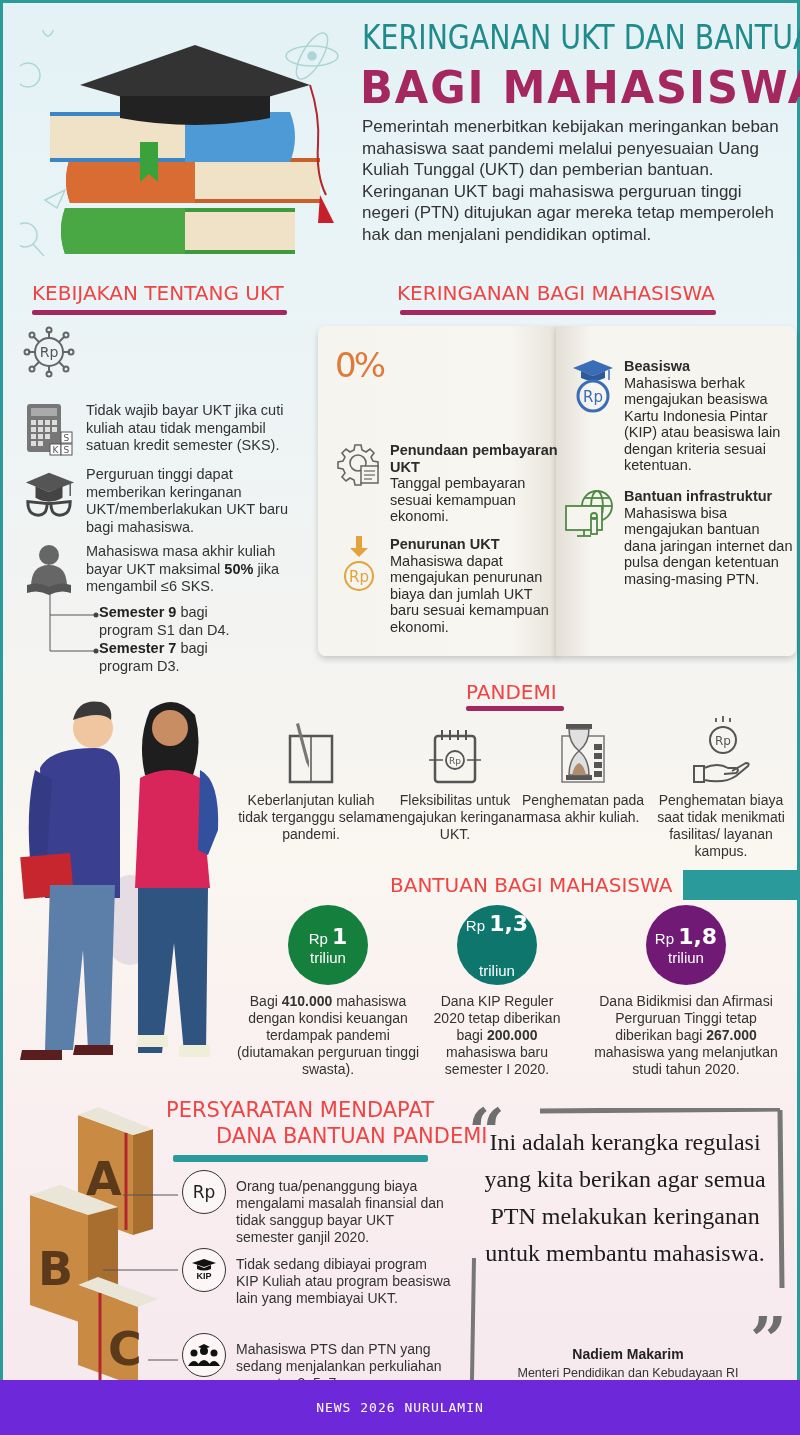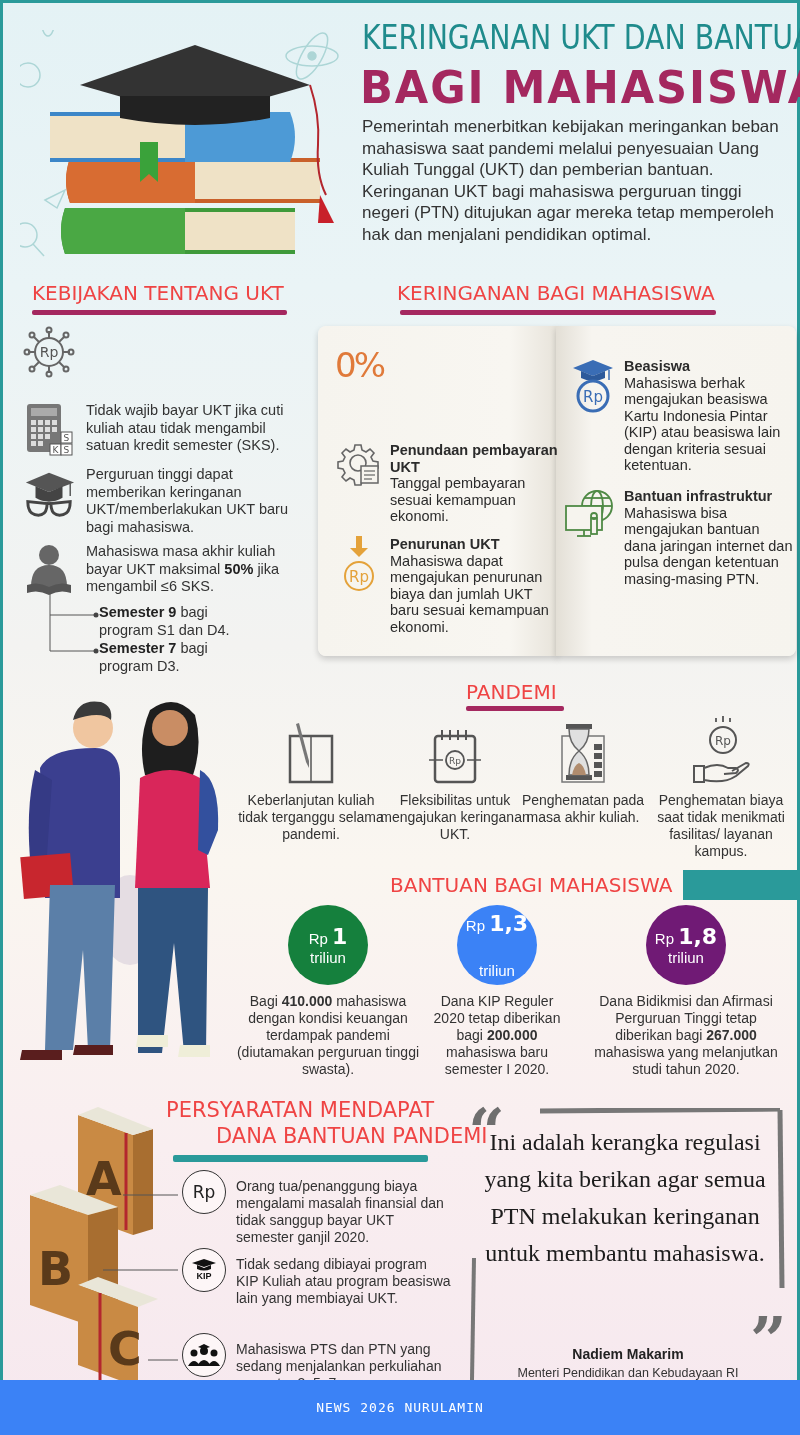--- a/index.html
+++ b/index.html
@@ -66,21 +66,21 @@
   .req .circ { width: 44px; height: 44px; flex: 0 0 44px; border: 1.5px solid #333; border-radius: 50%; display: flex; align-items: center; justify-content: center; background: #fdf6f7; }
   .req .tx { font-size: 14px; line-height: 17px; color: #333; margin-top: 8px; }
 
   
   .quote-box { left: 470px; top: 1108px; width: 316px; height: 272px; }
   .quote-text { position: absolute; left: 10px; top: 16px; width: 290px; text-align: center; font-family: Liberation Serif, serif; font-size: 24px; line-height: 37px; color: #1c1c1c; }
   .qmark { position: absolute; font-family: "DejaVu Serif", serif; font-size: 64px; font-weight: bold; color: #6e6e6e; line-height: 1; }
   .q-author { position: absolute; left: 0; width: 316px; top: 238px; text-align: center; font-size: 14px; font-weight: bold; color: #222; }
   .q-role { position: absolute; left: 0; width: 316px; top: 258px; text-align: center; font-size: 12.5px; color: #333; white-space: nowrap; }
 
-  .footer { left: 0; top: 1380px; width: 800px; height: 55px; background: #3b82f6; color: #fff; font-family: "DejaVu Sans Mono", monospace; font-size: 13px; display: flex; align-items: center; justify-content: center; letter-spacing: 1px; }
+  .footer { left: 0; top: 1380px; width: 800px; height: 55px; background: #6d28d9; color: #fff; font-family: "DejaVu Sans Mono", monospace; font-size: 13px; display: flex; align-items: center; justify-content: center; letter-spacing: 1px; }
 </style>
 </head>
 <body>
 
 <div class="frame"></div>
 
 <div class="abs hero">
   <svg width="330" height="235" viewBox="0 0 330 235">
 
     <g stroke="#9fcfcf" stroke-width="1.5" fill="none" opacity="0.8">
@@ -387,21 +387,21 @@
 <div class="abs" style="left:683px; top:870px; width:117px; height:30px; background:#2a9a9a;"></div>
 
 <div class="fund" style="left:228px;">
   <div class="blob" style="background:#15803d;">
     <div class="rp"><span>Rp</span> <b>1</b></div>
     <div class="unit">triliun</div>
   </div>
   <div class="tx"><span>Bagi </span><b>410.000</b><span> mahasiswa dengan kondisi keuangan terdampak pandemi (diutamakan perguruan tinggi swasta).</span></div>
 </div>
 <div class="fund" style="left:402px; width:190px;">
-  <div class="blob" style="background:#3b82f6;gap:26px;">
+  <div class="blob" style="background:#0f766e;gap:26px;">
     <div class="rp"><span>Rp</span> <b>1,3</b></div>
     <div class="unit">triliun</div>
   </div>
   <div class="tx" style="padding:0 28px;"><span>Dana KIP Reguler 2020 tetap diberikan bagi </span><b>200.000</b><span> mahasiswa baru semester I 2020.</span></div>
 </div>
 <div class="fund" style="left:586px;">
   <div class="blob" style="background:#701a75;">
     <div class="rp"><span>Rp</span> <b>1,8</b></div>
     <div class="unit">triliun</div>
   </div>

